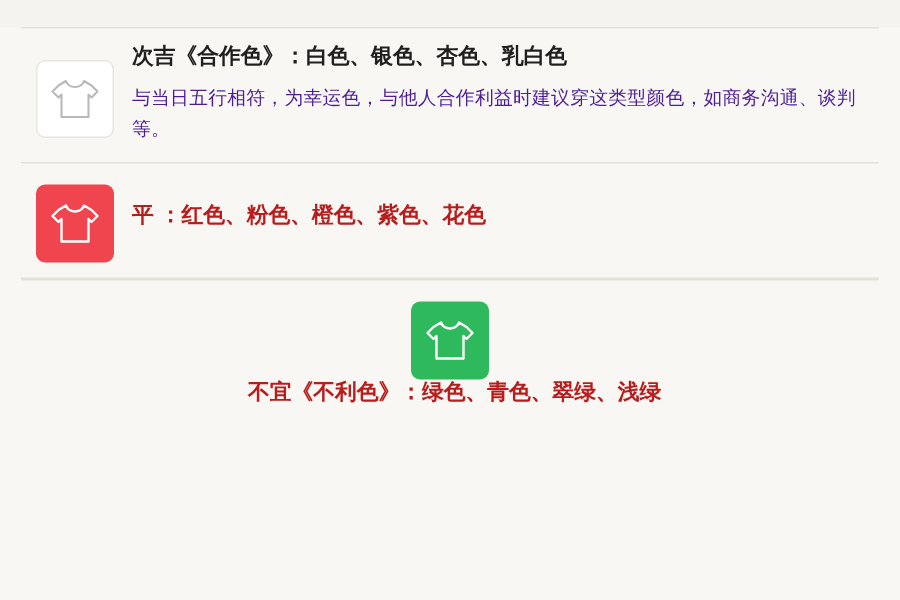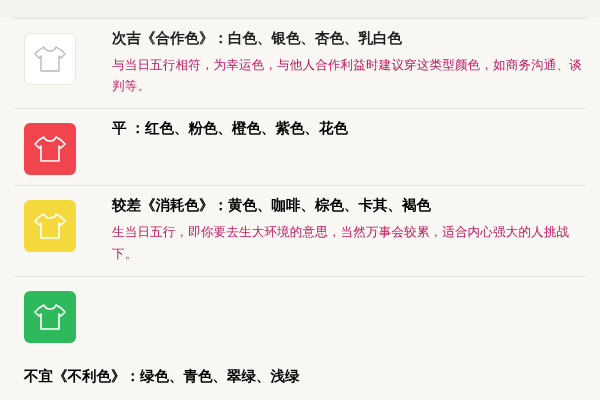--- a/index.html
+++ b/index.html
@@ -27,24 +27,23 @@
   .divider {
     height: 1px;
     background: #e3e1da;
     margin: 0 14px;
   }
   .rows {
     padding: 0 0 0 0;
   }
   .row {
     display: flex;
-    align-items: flex-start;
+    align-items: center;
     padding: 10px 18px 10px 18px;
     box-sizing: border-box;
-    gap: 24px;
   }
   .icon-wrap {
     width: 64px;
     min-width: 64px;
     display: flex;
     justify-content: center;
     padding-top: 4px;
   }
   .swatch {
     width: 52px;
@@ -60,27 +59,27 @@
   }
   .content {
     flex: 1;
     padding-left: 6px;
   }
   .heading {
     font-size: 14.5px;
     line-height: 1.35;
     margin: 0 0 6px 0;
     font-weight: bold;
-    color: #000000;
+    color: #b91c1c;
     white-space: nowrap;
   }
   .desc {
     font-size: 12.5px;
     line-height: 1.75;
-    color: #be185d;
+    color: #4c1d95;
     margin: 0;
     letter-spacing: 0.2px;
   }
   .row-1 .heading { color: #1f1f1f; }
   .clipped {
     overflow: hidden;
     flex-direction: column;
   }
 </style>
 </head>
@@ -121,35 +120,20 @@
           </span>
         </div>
       </div>
       <div class="content">
         <p class="heading">平 ：红色、粉色、橙色、紫色、花色</p>
       </div>
     </div>
 
     <div class="divider"></div>
 
-    <div class="row row-3">
-      <div class="icon-wrap">
-        <div class="swatch" style="background:#f4d93c;">
-          <span>
-            <svg width="34" height="30" viewBox="0 0 34 30">
-              <path d="M11 3 L6 6 L2 10 L6 14 L8 12 L8 27 L26 27 L26 12 L28 14 L32 10 L28 6 L23 3 C22 6 19 7 17 7 C15 7 12 6 11 3 Z" fill="#f4d93c" stroke="#ffffff" stroke-width="1.6" stroke-linejoin="round"></path>
-            </svg>
-          </span>
-        </div>
-      </div>
-      <div class="content">
-        <p class="heading">较差《消耗色》：黄色、咖啡、棕色、卡其、褐色</p>
-        <p class="desc">生当日五行，即你要去生大环境的意思，当然万事会较累，适合内心强大的人挑战下。</p>
-      </div>
-    </div>
 
     <div class="divider"></div>
 
     <div class="row row-4 clipped">
       <div class="icon-wrap">
         <div class="swatch" style="background:#2fb95d;">
           <span>
             <svg width="34" height="30" viewBox="0 0 34 30">
               <path d="M11 3 L6 6 L2 10 L6 14 L8 12 L8 27 L26 27 L26 12 L28 14 L32 10 L28 6 L23 3 C22 6 19 7 17 7 C15 7 12 6 11 3 Z" fill="#2fb95d" stroke="#ffffff" stroke-width="1.6" stroke-linejoin="round"></path>
             </svg>

